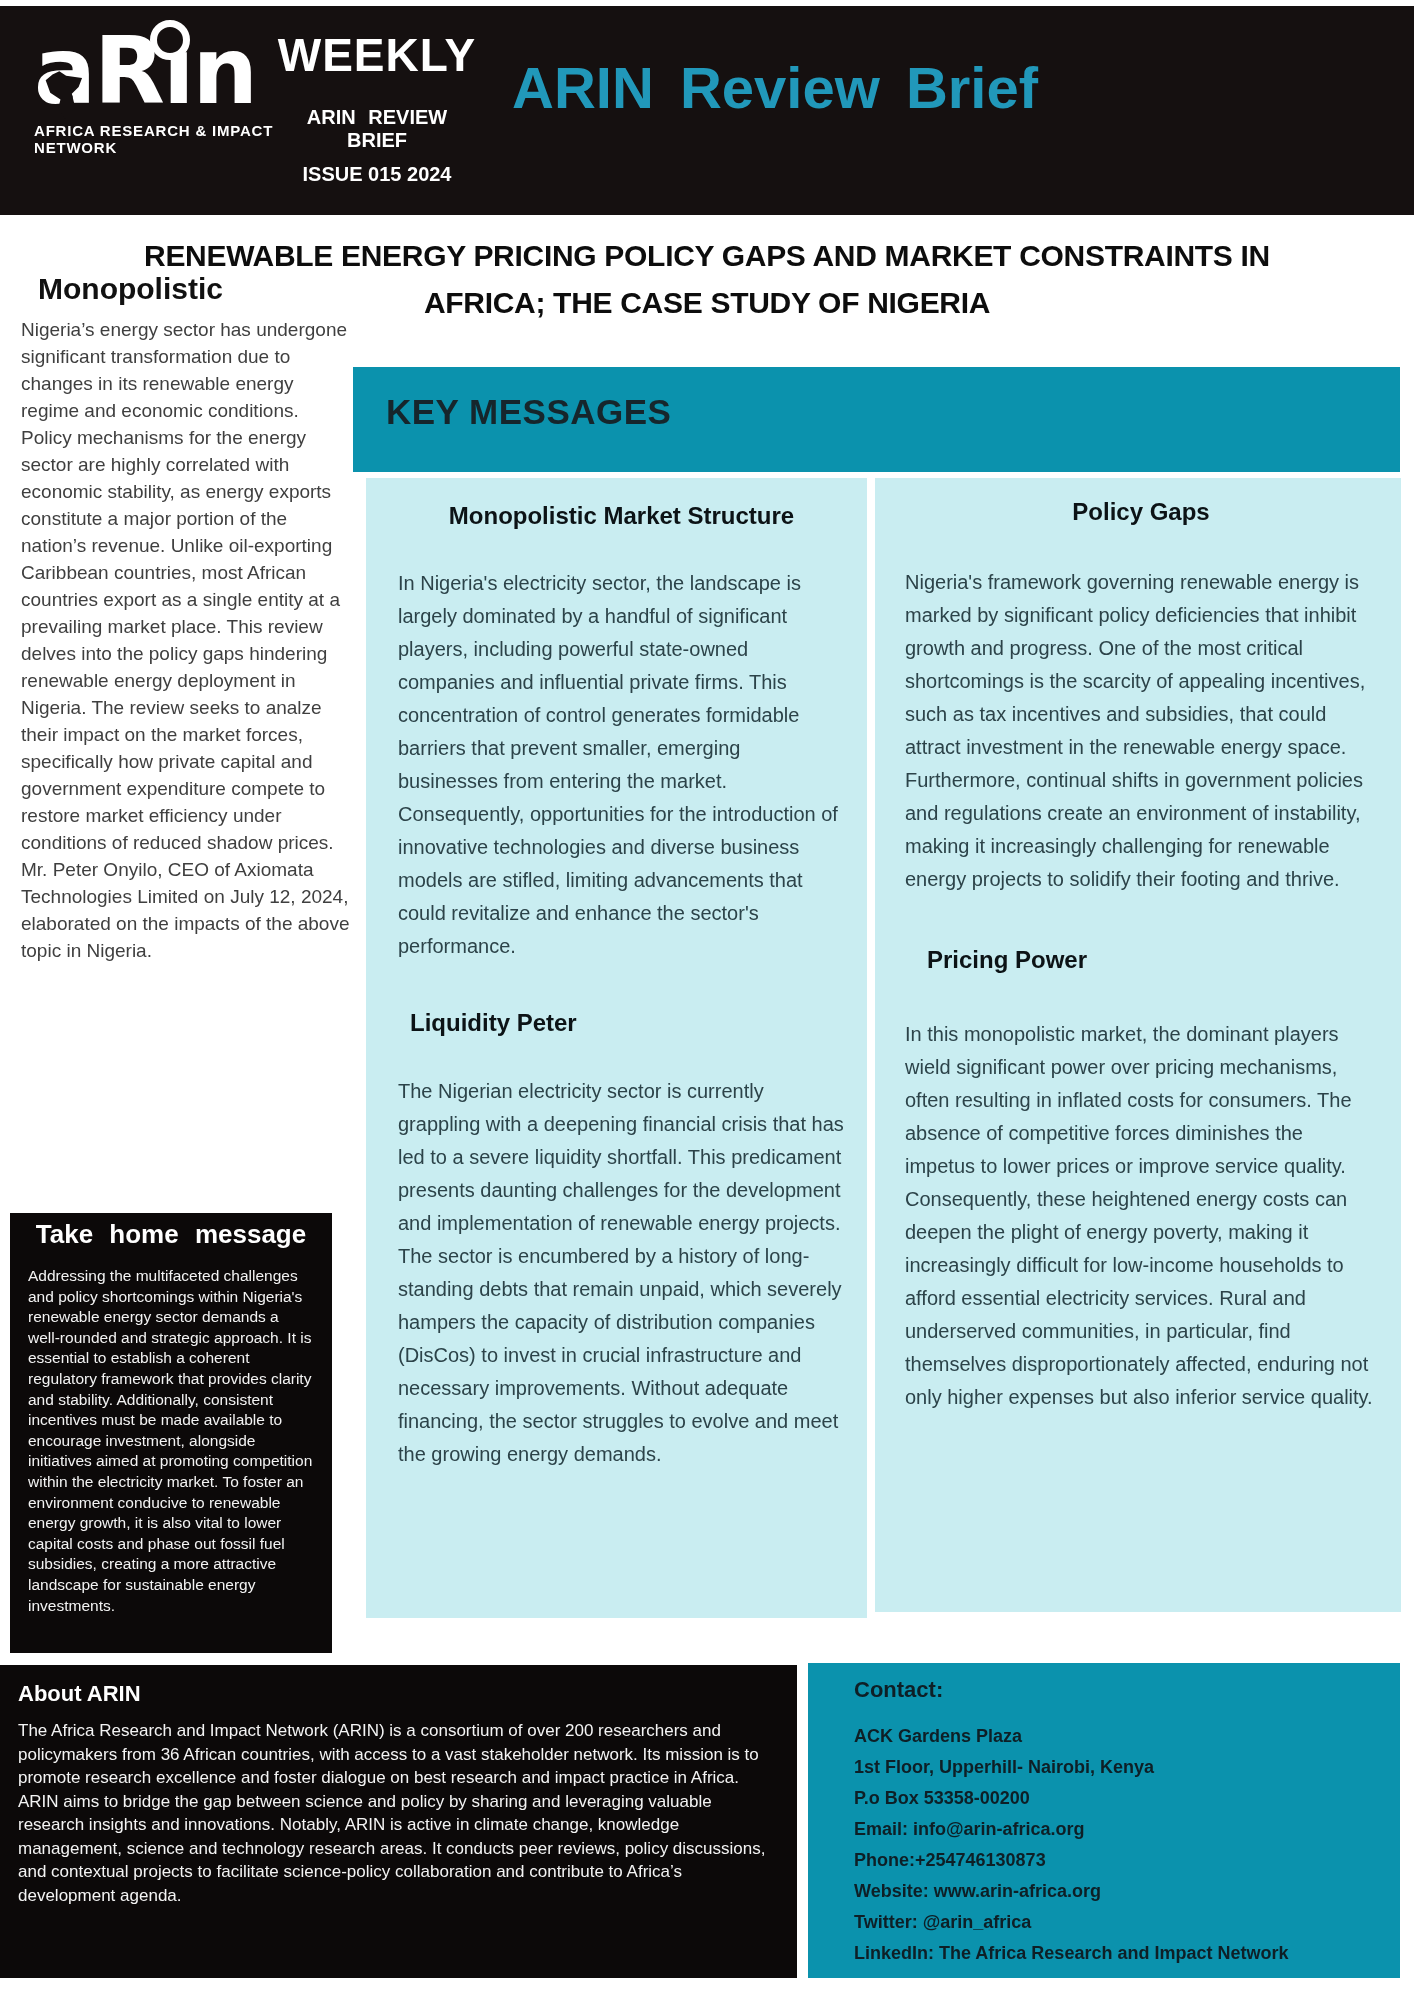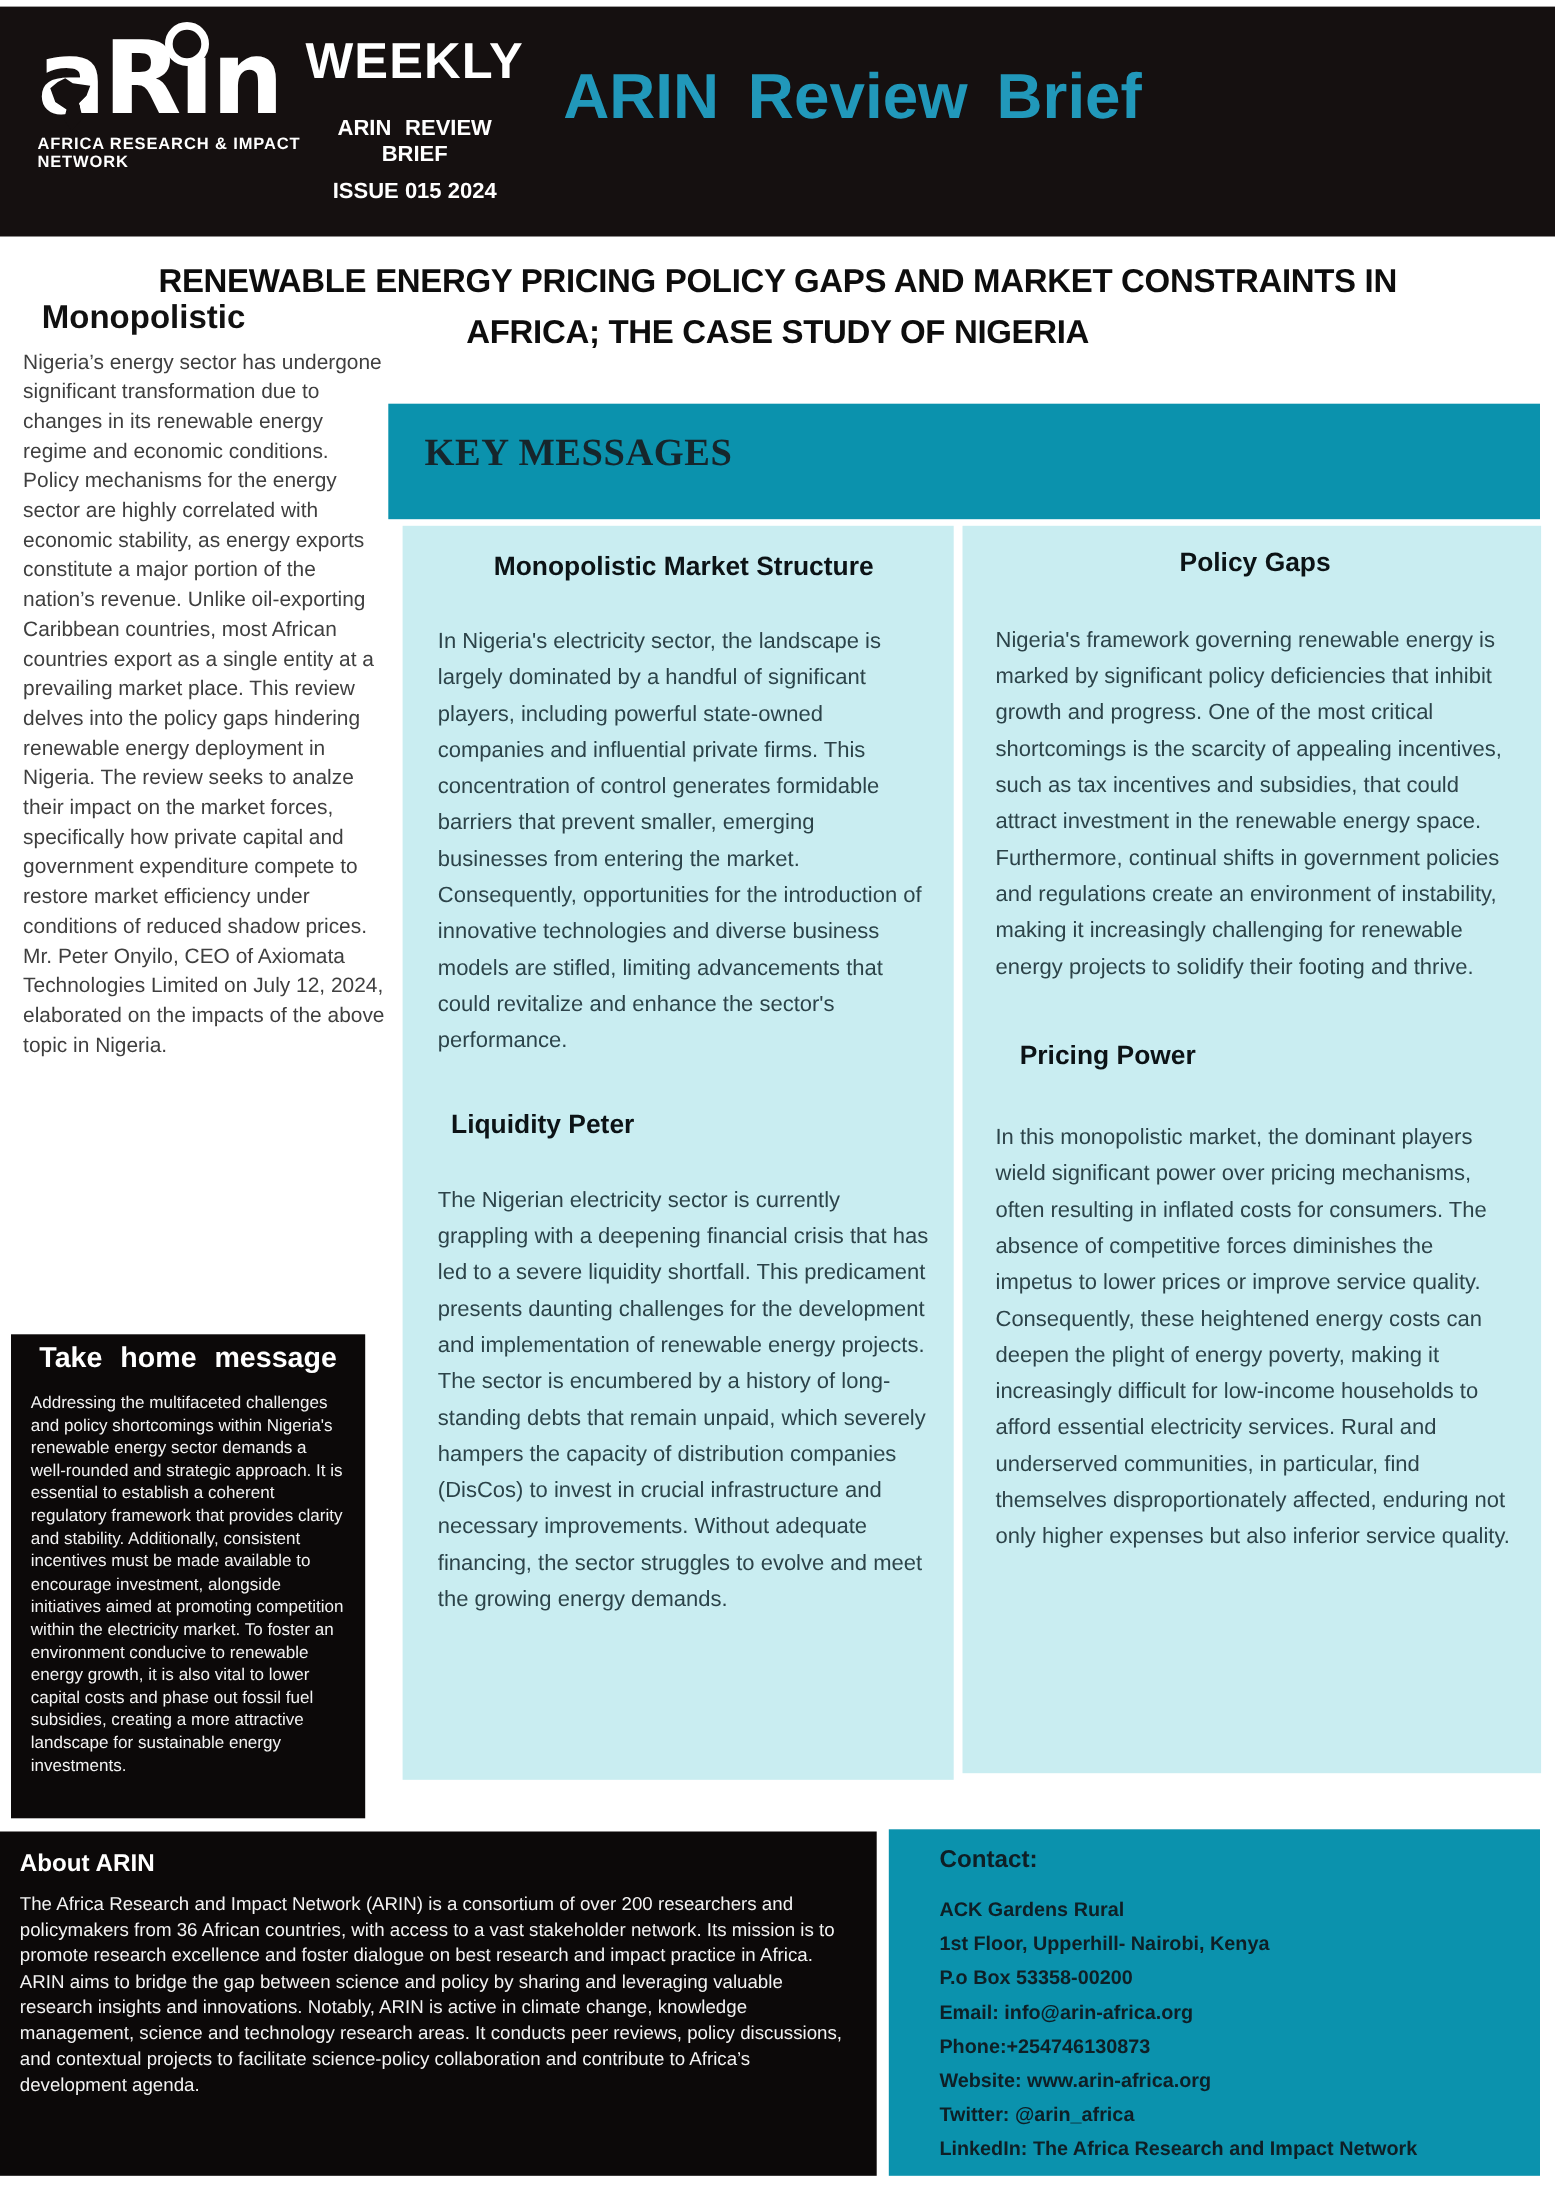--- a/index.html
+++ b/index.html
@@ -28,21 +28,21 @@
   
   .intro-heading{position:absolute;left:38px;top:272px;font-size:30px;font-weight:bold;color:#111111;}
   .intro-body{position:absolute;left:21px;top:316px;width:332px;font-size:19px;line-height:27px;color:#3f3f3f;}
   
   .take-home{position:absolute;left:10px;top:1213px;width:322px;height:440px;background:#0c0909;
     box-sizing:border-box;padding:6px 18px 0 18px;color:#f3f3f3;}
   .take-home-heading{text-align:center;font-size:26px;font-weight:bold;word-spacing:9px;color:#ffffff;}
   .take-home-body{margin-top:16px;font-size:15.5px;line-height:20.6px;}
   
   .km-banner{position:absolute;left:353px;top:367px;width:1047px;height:105px;background:#0b92ad;
-    box-sizing:border-box;padding:25px 0 0 33px;font-family:Liberation Serif, serif;}
+    box-sizing:border-box;padding:25px 0 0 33px;}
   .km-banner-text{font-size:35px;font-weight:bold;color:#16262c;letter-spacing:0.5px;}
   .card{position:absolute;background:#c9edf1;box-sizing:border-box;color:#2c4349;}
   .card-left{left:366px;top:478px;width:501px;height:1140px;padding:24px 22px 0 32px;}
   .card-right{left:875px;top:478px;width:526px;height:1134px;padding:20px 24px 0 30px;}
   .card-h{font-size:24px;font-weight:bold;color:#0c1316;text-align:center;}
   .card-h2{font-size:24px;font-weight:bold;color:#0c1316;}
   .card-body{font-size:20px;line-height:33px;}
   .card-left .card-body1{margin-top:37px;}
   .card-left .card-h2{margin-top:46px;padding-left:12px;}
   .card-left .card-body2{margin-top:38px;}
@@ -113,21 +113,21 @@
 
 <div class="about-box">
   <div class="about-heading">About ARIN</div>
   <div class="about-body">The Africa Research and Impact Network (ARIN) is a consortium of over 200 researchers and policymakers from 36 African countries, with access to a vast stakeholder network. Its mission is to promote research excellence and foster dialogue on best research and impact practice in Africa.
 ARIN aims to bridge the gap between science and policy by sharing and leveraging valuable research insights and innovations. Notably, ARIN is active in climate change, knowledge management, science and technology research areas.  It conducts peer reviews, policy discussions, and contextual projects to facilitate science-policy collaboration and contribute to Africa’s development agenda.</div>
 </div>
 
 <div class="contact-box">
   <div class="contact-heading">Contact:</div>
   <div class="contact-lines">
-    <div class="contact-line">ACK Gardens Rural</div>
+    <div class="contact-line">ACK Gardens Plaza</div>
     <div class="contact-line">1st Floor, Upperhill- Nairobi, Kenya</div>
     <div class="contact-line">P.o Box 53358-00200</div>
     <div class="contact-line">Email: info@arin-africa.org</div>
     <div class="contact-line">Phone:+254746130873</div>
     <div class="contact-line">Website: www.arin-africa.org</div>
     <div class="contact-line">Twitter: @arin_africa</div>
     <div class="contact-line">LinkedIn: The Africa Research and Impact Network</div>
   </div>
 </div>
 

